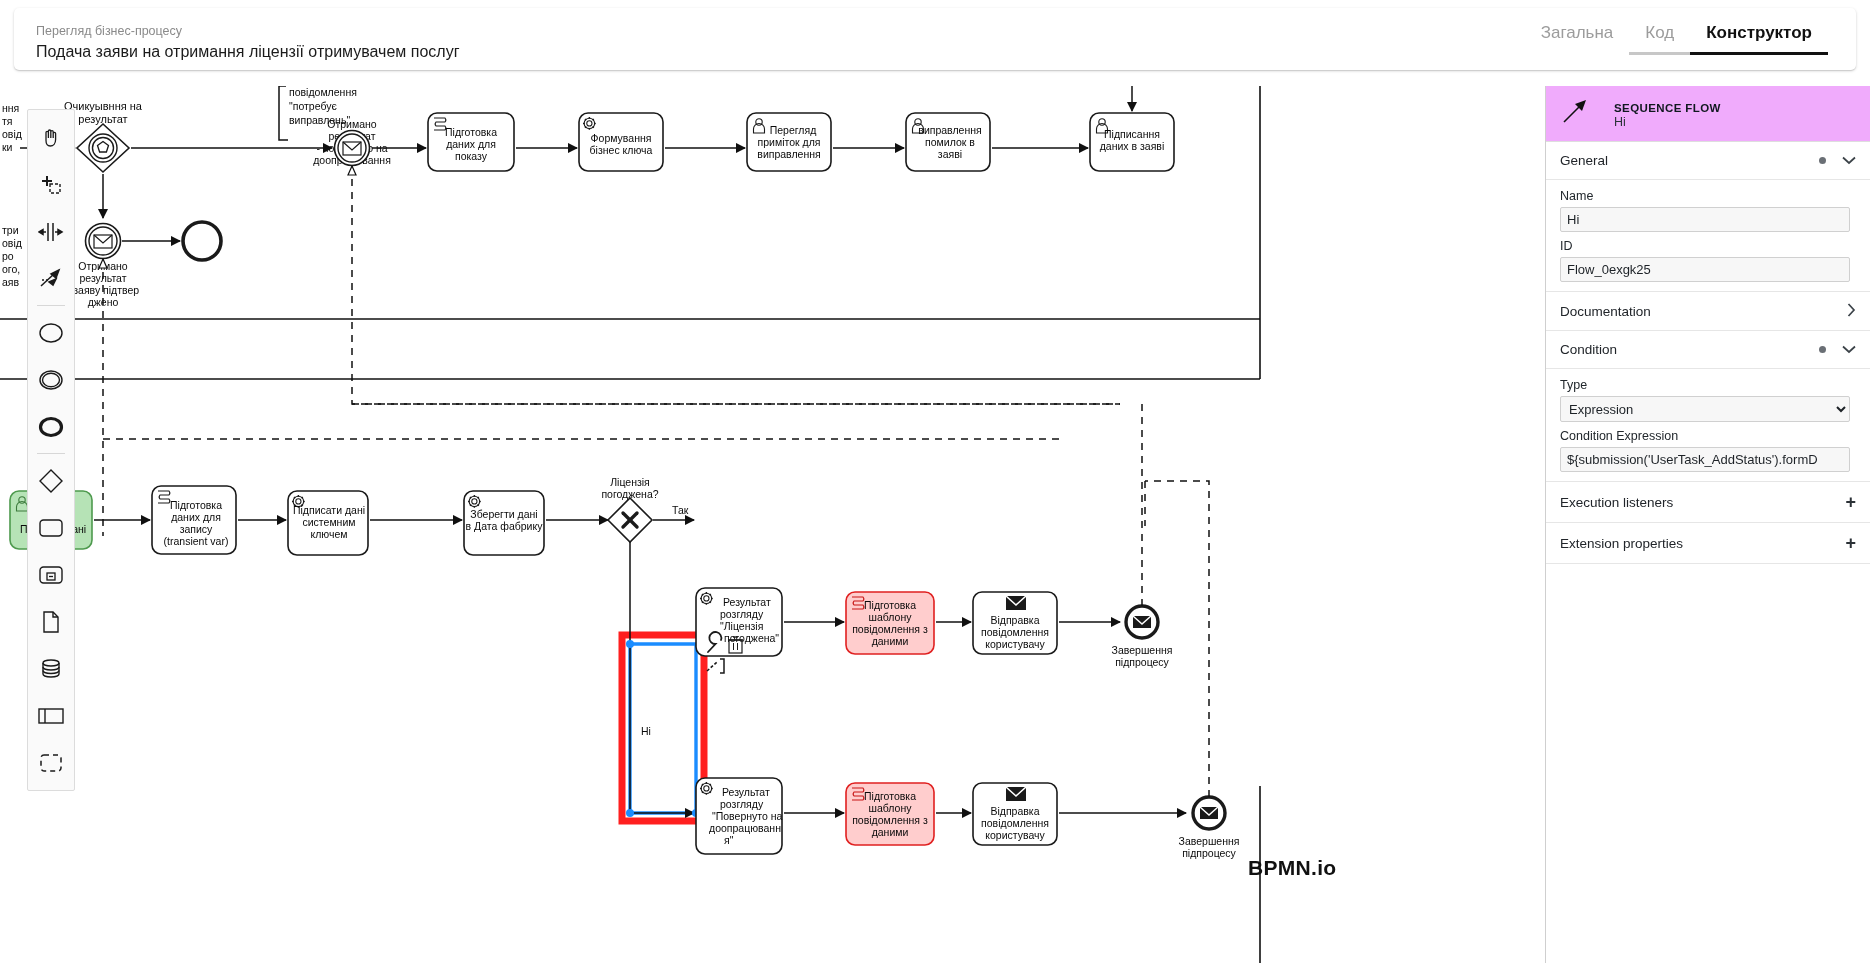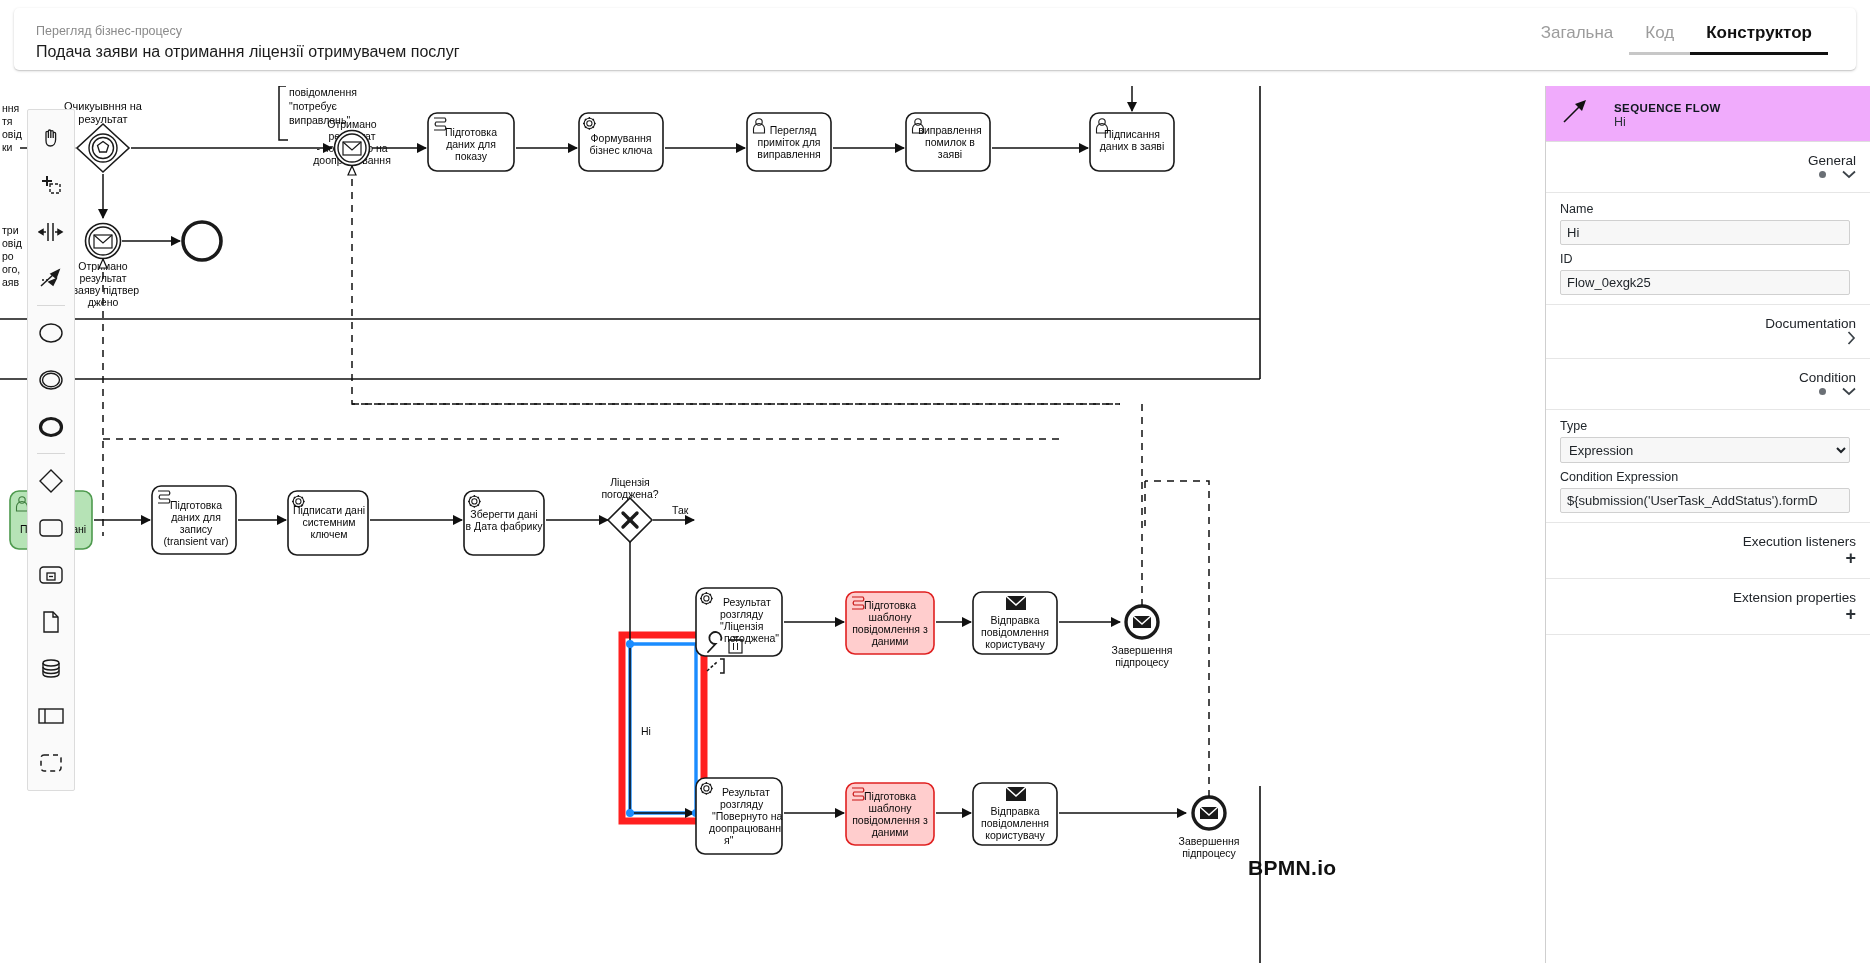--- a/index.html
+++ b/index.html
@@ -58,23 +58,23 @@
     font-size: 13px; color:#21252a; overflow: hidden;
   }
   .props-head {
     display:flex; align-items:flex-end; gap:24px;
     background:#f0abfc; border-bottom:1px solid #dedede;
     padding: 12px 14px 12px 14px; height: 56px;
   }
   .props-head .ptxt-type { font-size:11.5px; font-weight:700; letter-spacing:.4px; color:#10181f; }
   .props-head .ptxt-name { font-size:12.5px; color:#2b3238; margin-top:1px; }
   .group-row {
-    display:flex; align-items:flex-end; justify-content:space-between;
+    display:flex; align-items:center; justify-content:space-between;
     padding: 11px 14px; border-bottom: 1px solid #e6e6e6; cursor:pointer;
-    font-size: 13.5px; color:#21252a;flex-direction:column;
+    font-size: 13.5px; color:#21252a;
   }
   .group-row .right { display:flex; align-items:center; gap:16px; }
   .dot { width:7px; height:7px; border-radius:50%; background:#6a6f75; display:inline-block; }
   .chev { color:#3b4248; font-size:13px; line-height:1; }
   .field { padding: 2px 20px 9px 14px; }
   .field label { display:block; font-size:12.5px; color:#22282d; margin: 7px 0 4px 0; }
   .field input, .field select {
     width: 100%; height: 25px; font-size: 13px; color:#1d2227;
     background:#f7f7f7; border:1px solid #d0d0d0; border-radius:2px;
     padding: 0 6px; font-family: "Liberation Sans", sans-serif;

